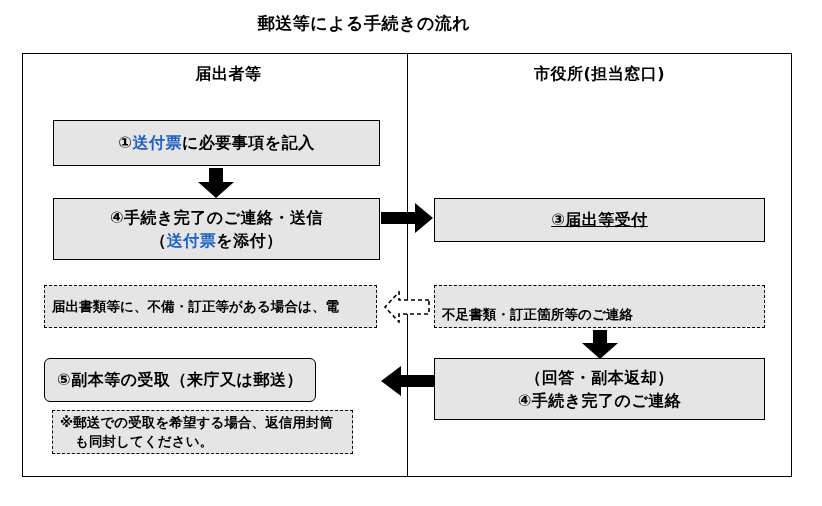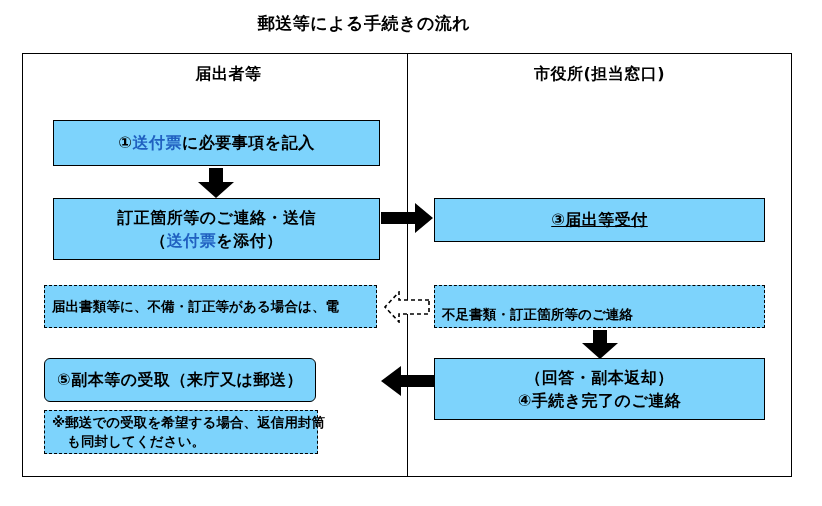--- a/index.html
+++ b/index.html
@@ -60,21 +60,21 @@
     font-weight: bold;
     letter-spacing: 0.5px;
   }
   .col-header.left  { left: 22px;  width: 385px; margin-left: 14px; }
   .col-header.right { left: 407px; width: 385px; }
 
   
   .box {
     position: absolute;
     box-sizing: border-box;
-    background: #7dd3fc;
+    background: #e5e5e5;
     display: flex;
     flex-direction: column;
     align-items: center;
     justify-content: center;
   }
   .box.solid  { border: 1.5px solid #000000; }
   .box.dashed-box { border: 1.4px dashed #000000; }
 
   .box-line {
     font-size: 16px;
@@ -121,21 +121,21 @@
     <div class="box-line"><span>①</span><span class="blue">送付票</span><span>に必要事項を記入</span></div>
   </div>
 
   <div class="arrow" style="left:196px; top:168px;">
     <svg width="40" height="30" viewBox="0 0 40 30">
       <polygon points="13,0 27,0 27,14 38,14 20,30 2,14 13,14" fill="#000000"></polygon>
     </svg>
   </div>
 
   <div class="box solid" style="left:53px; top:198px; width:327px; height:62px;">
-    <div class="box-line">訂正箇所等のご連絡・送信</div>
+    <div class="box-line">④手続き完了のご連絡・送信</div>
     <div class="box-line"><span>（</span><span class="blue">送付票</span><span>を添付）</span></div>
   </div>
 
   <div class="arrow" style="left:381px; top:203px;">
     <svg width="52" height="30" viewBox="0 0 52 30">
       <polygon points="0,9 34,9 34,0 52,15 34,30 34,21 0,21" fill="#000000"></polygon>
     </svg>
   </div>
 
   <div class="box dashed-box note" style="left:44px; top:285px; width:333px; height:43px;">
@@ -151,21 +151,21 @@
   <div class="box solid" style="left:44px; top:358px; width:272px; height:44px;border-radius:6px;">
     <div class="box-line">⑤副本等の受取（来庁又は郵送）</div>
   </div>
 
   <div class="arrow" style="left:381px; top:366px;">
     <svg width="55" height="30" viewBox="0 0 55 30">
       <polygon points="55,9 20,9 20,0 0,15 20,30 20,21 55,21" fill="#000000"></polygon>
     </svg>
   </div>
 
-  <div class="box dashed-box note" style="left:44px; top:410px; width:274px; height:44px;">
+  <div class="box dashed-box note" style="left:52px; top:410px; width:301px; height:44px;">
     <div class="box-line">※郵送での受取を希望する場合、返信用封筒</div>
     <div class="box-line indent">も同封してください。</div>
   </div>
 
   <div class="box solid" style="left:434px; top:198px; width:331px; height:44px;text-decoration:underline;">
     <div class="box-line">③届出等受付</div>
   </div>
 
   <div class="box dashed-box note single" style="left:434px; top:285px; width:331px; height:43px;">
     <div class="box-line">不足書類・訂正箇所等のご連絡</div>

